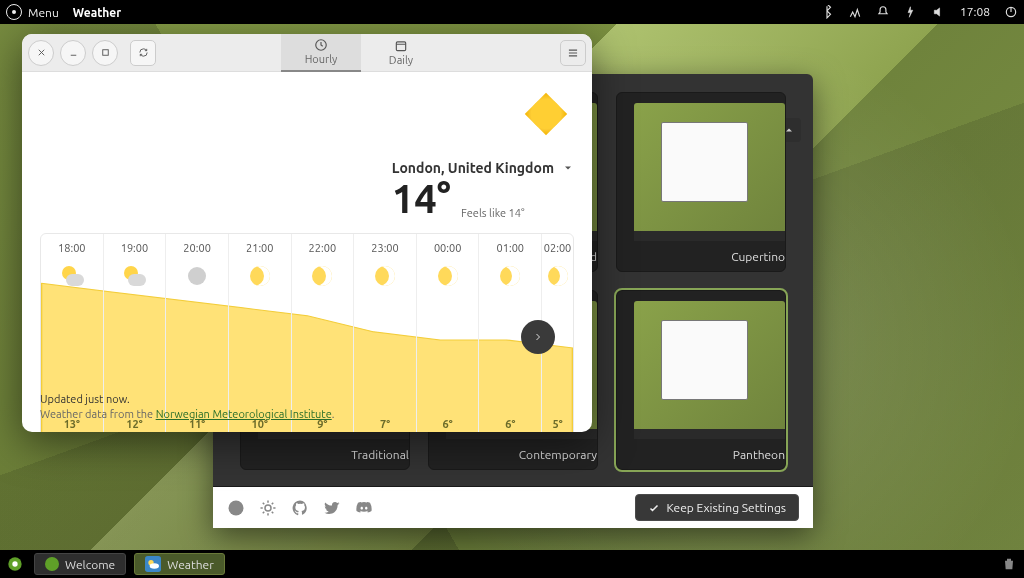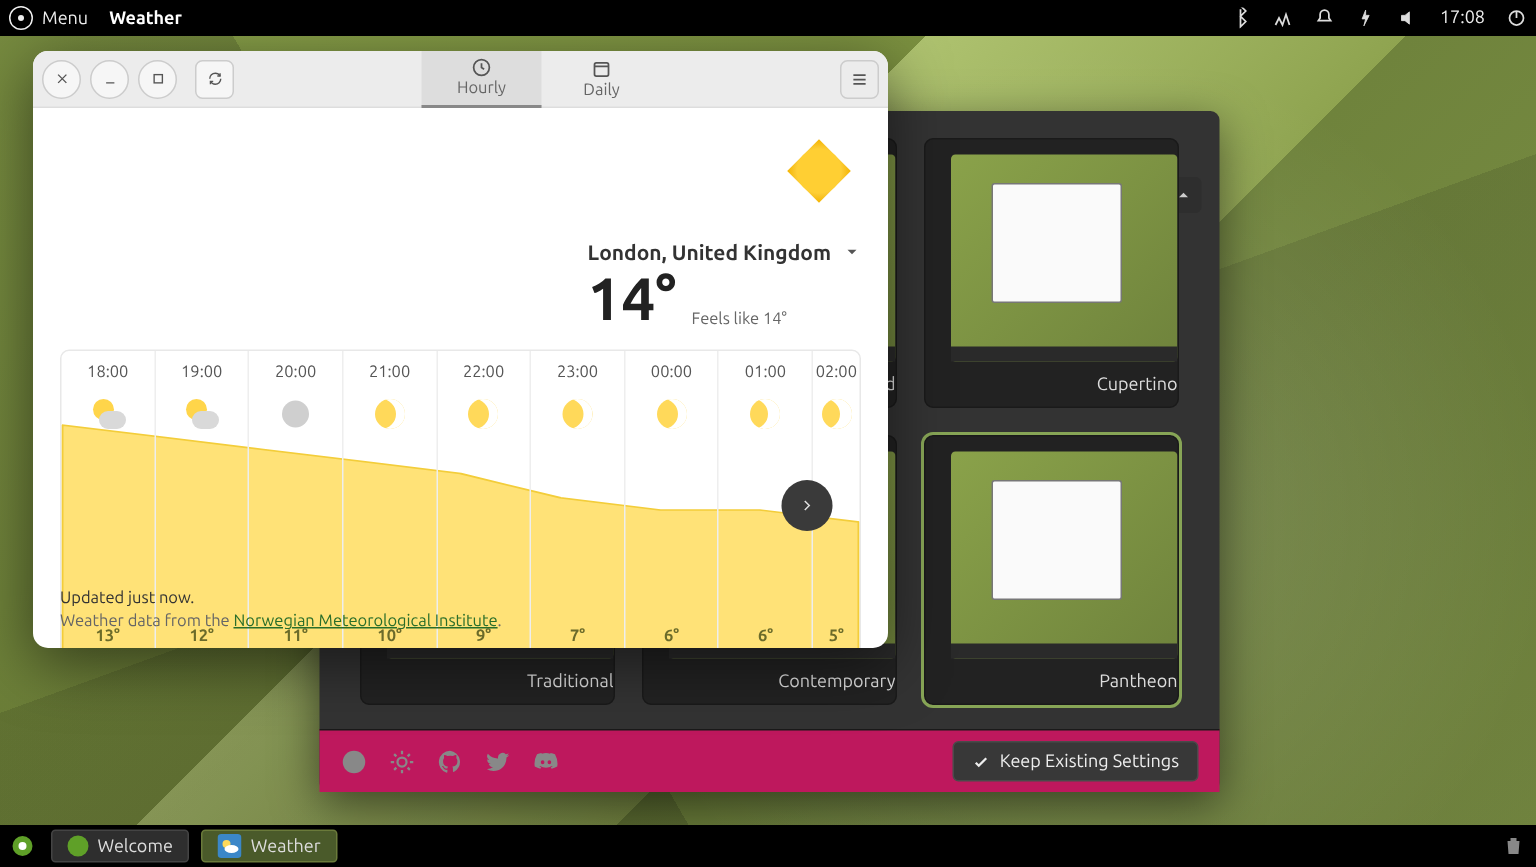--- a/index.html
+++ b/index.html
@@ -52,21 +52,21 @@
     border-radius:3px; position:relative; }
   .layout-card .thumb::after { content:""; position:absolute; left:18%; top:14%; width:56%; height:56%;
     background:#fafafa; border:1px solid #777; border-radius:2px;}
   .layout-card .thumb::before { content:""; position:absolute; left:0; right:0; bottom:0; height:10px;
     background:#2a2a2a;}
   .layout-card .cap { height:30px; display:flex; align-items:center; font-size:12px; }
   .collapse-btn { position:absolute; right:12px; top:44px; width:24px; height:24px; border-radius:4px;
     background:#2e2e2e; display:flex; align-items:center; justify-content:center; }
   .collapse-btn svg { width:12px; height:12px; fill:#ccc; }
 
-  .welcome-footer { position:absolute; left:0; right:0; bottom:0; height:42px; background:#be185d;
+  .welcome-footer { position:absolute; left:0; right:0; bottom:0; height:42px; background:#ffffff;
     display:flex; align-items:center; padding:0 14px; gap:14px; border-top:1px solid #1a1a1a;}
   .welcome-footer .soc { width:18px; height:18px; fill:#888; }
   .welcome-footer .spacer { flex:1; }
   .keep-btn { background:#383838; border:1px solid #4a4a4a; color:#eee; font-size:12px;
     padding:6px 12px; border-radius:4px; display:flex; align-items:center; gap:6px;}
   .keep-btn svg { width:12px; height:12px; fill:#eee; }
 
   
   .weather-win { position:absolute; left:22px; top:34px; width:570px; height:398px; background:#fff;
     border-radius:10px; box-shadow:0 10px 40px rgba(0,0,0,0.5); z-index:20; overflow:hidden;}

